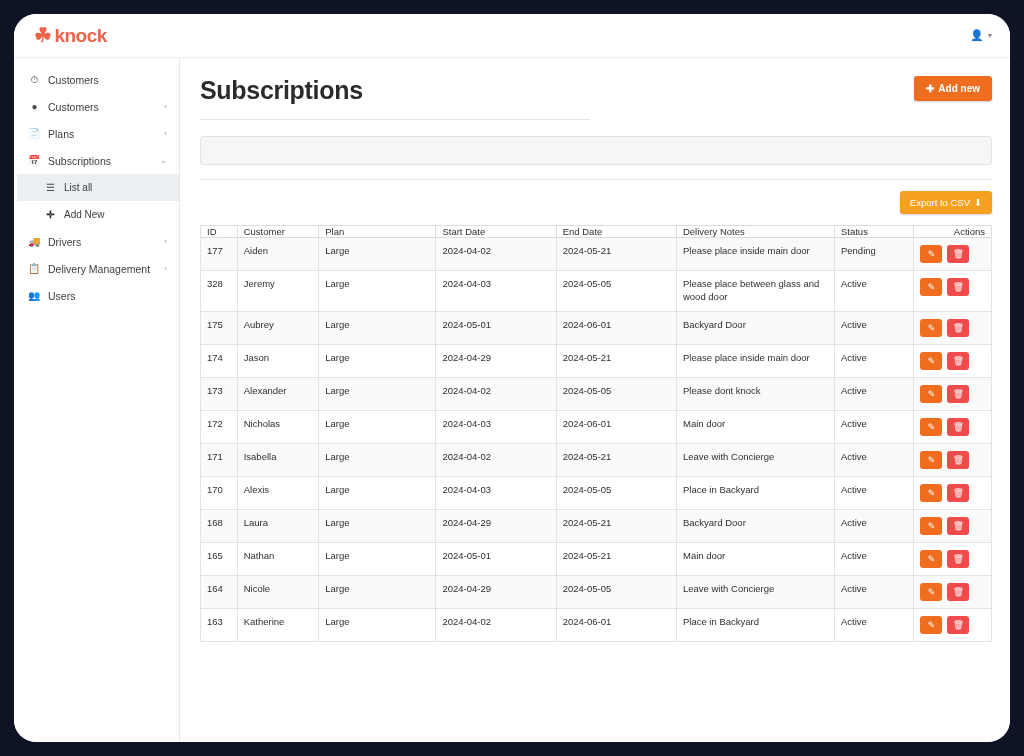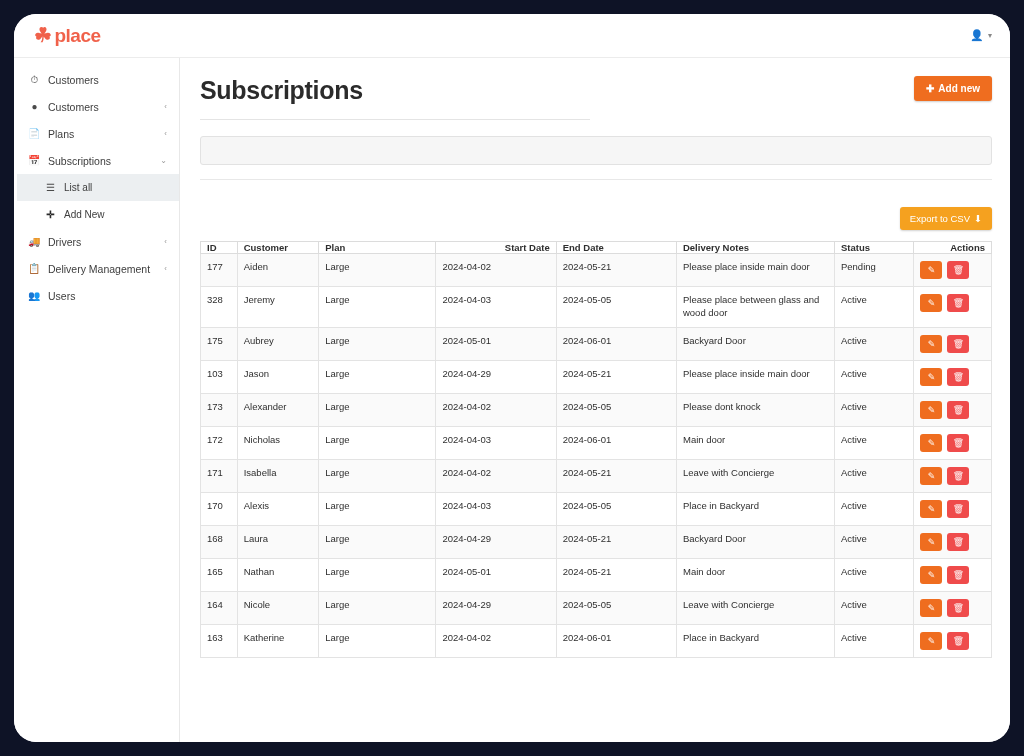--- a/index.html
+++ b/index.html
@@ -130,42 +130,42 @@
     margin-top: 16px;
     height: 29px;
     border: 1px solid #e2e2e2;
     border-radius: 3px;
     background: #f6f6f6;
     width: 100%;
   }
   .toolbar-row {
     margin-top: 14px;
     border-top: 1px solid #e8e8e8;
-    padding-top: 27px;
+    padding-top: 11px;
     display: flex;
     justify-content: flex-end;
   }
   .btn-csv {
     background: #f5a11f;
     padding: 6px 10px;
     font-size: 9.5px;
     box-shadow: 0 1px 2px rgba(0,0,0,.18);
   }
 
   
   .table-scroll { margin-top: 11px; overflow: hidden; }
   table {
     width: 100%;
     border-collapse: collapse;
     font-size: 9.5px;
     color: #2f2f2f;
   }
   thead th {
     text-align: left;
-    font-weight: bold;
+    font-weight: normal;
     font-size: 9.5px;
     padding: 0 6px;
     border: 1px solid #dcdcdc;
     background: #ffffff;
     white-space: nowrap;
   }
   tbody td {
     padding: 7px 6px;
     border: 1px solid #e3e3e3;
     vertical-align: top;
@@ -185,35 +185,35 @@
     margin-right: 5px;
     cursor: pointer;
     border: none;
   }
   .act-edit { background: #ef6d1f; }
   .act-del { background: #ef4b4b; }
 
   .col-id { width: 36px; }
   .col-cust { width: 80px; }
   .col-plan { width: 115px; }
-  .col-start { width: 118px; text-align: right; }
+  .col-start { width: 118px; }
   .col-end { width: 118px; }
   .col-notes { width: 155px; }
   .col-status { width: 78px; }
   .col-act { width: 76px; text-align: right; }
 </style>
 </head>
 <body>
 
 <div id="frame">
 
   <div class="topbar">
     <div class="brand">
       <span class="logo-glyph">☘</span>
-      <span>place</span>
+      <span>knock</span>
     </div>
     <div class="user-menu">
       <span>👤</span>
       <span class="caret">▾</span>
     </div>
   </div>
 
   <div class="body-wrap">
 
     <div class="sidebar">
@@ -327,21 +327,21 @@
                 <td>175</td>
                 <td>Aubrey</td>
                 <td>Large</td>
                 <td>2024-05-01</td>
                 <td>2024-06-01</td>
                 <td>Backyard Door</td>
                 <td>Active</td>
                 <td class="actions"><button class="act-btn act-edit">✎</button><button class="act-btn act-del">🗑</button></td>
               </tr>
               <tr>
-                <td>103</td>
+                <td>174</td>
                 <td>Jason</td>
                 <td>Large</td>
                 <td>2024-04-29</td>
                 <td>2024-05-21</td>
                 <td>Please place inside main door</td>
                 <td>Active</td>
                 <td class="actions"><button class="act-btn act-edit">✎</button><button class="act-btn act-del">🗑</button></td>
               </tr>
               <tr>
                 <td>173</td>

